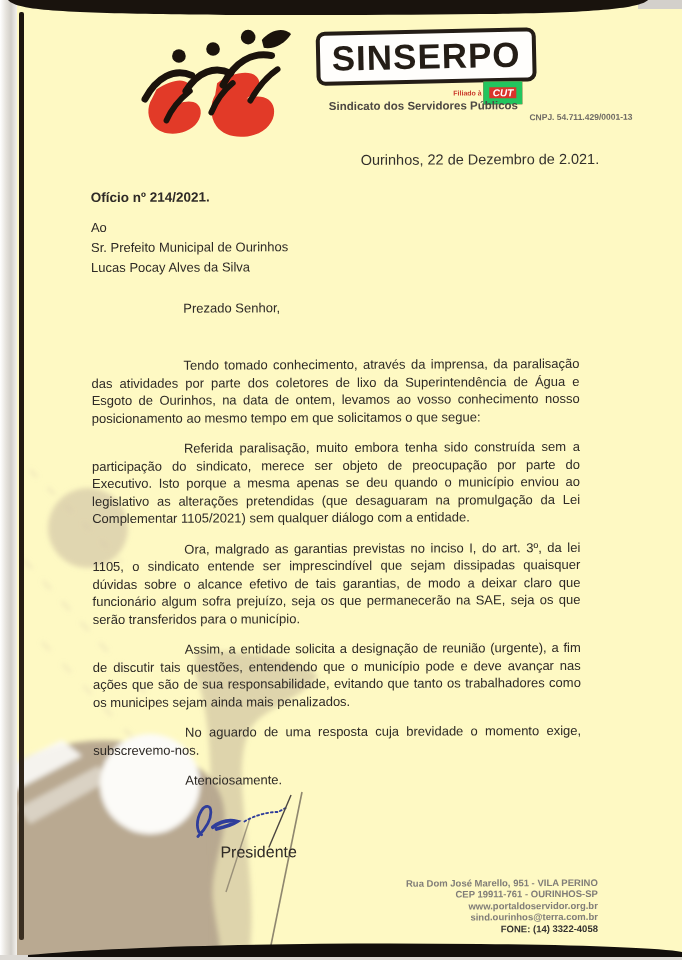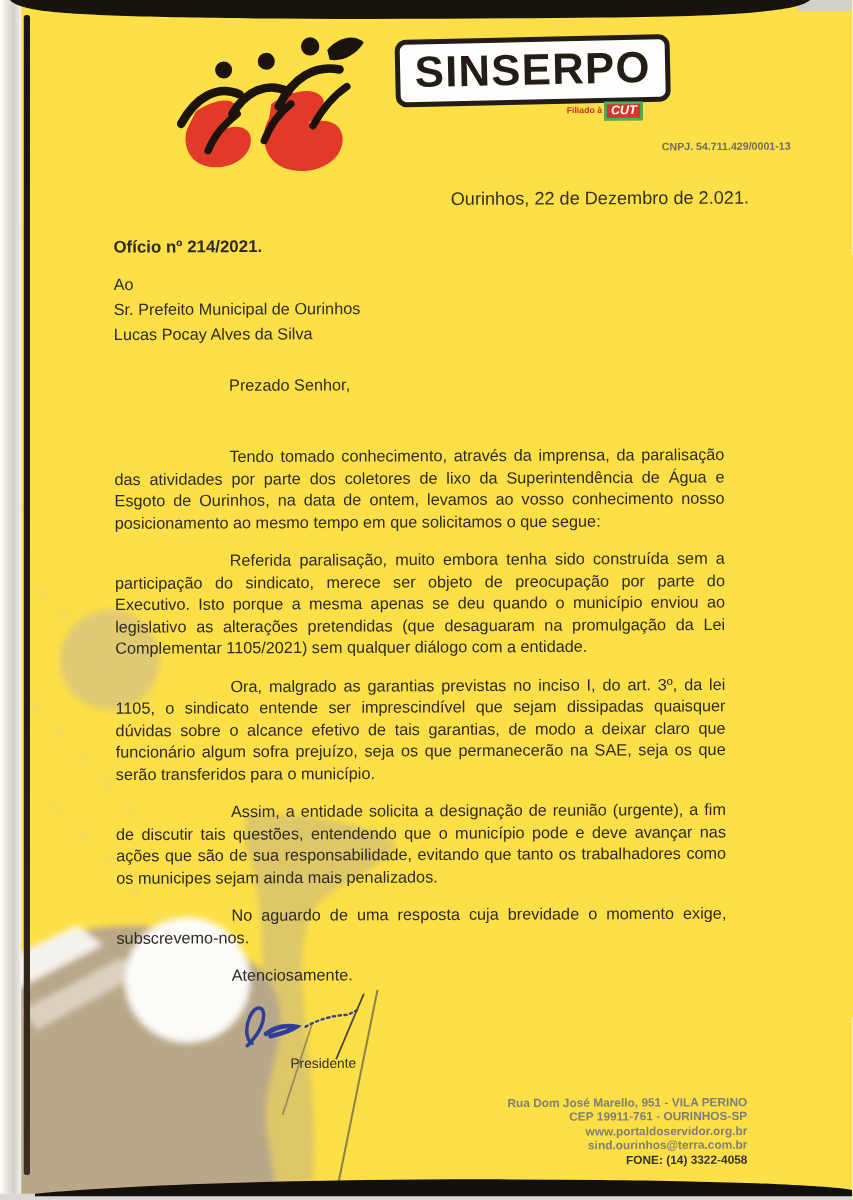--- a/index.html
+++ b/index.html
@@ -1,18 +1,18 @@
 <!DOCTYPE html>
 <html><head>
 <meta charset="utf-8">
 <style>
   html,body{margin:0;padding:0;background:#ffffff;}
   .page{
     position:relative;width:682px;height:960px;overflow:hidden;
-    background:#fde047;
+    background:#fef9c3;
     font-family:"Liberation Sans", sans-serif;
     color:#2c2824;
   }
   
   .bed-left{position:absolute;left:0;top:0;bottom:0;width:17px;
     background:linear-gradient(90deg,#ffffff 0%,#e6e3dd 35%,#d2cfc9 65%,#f3f1ed 100%);}
   .edge-left-line{position:absolute;left:19px;top:12px;width:4.5px;height:928px;
     background:linear-gradient(#1c150f,#241b12 60%,#3a2f22);border-radius:2px;}
   .edge-top-svg,.edge-bottom-svg{position:absolute;left:0;}
   .edge-top-svg{top:0;}
@@ -22,38 +22,38 @@
   .brandbox{
     position:absolute;left:318px;top:30px;width:212px;height:46px;
     border:4px solid #241d16;border-radius:9px;background:#fffefc;
     display:flex;align-items:center;justify-content:center;
     transform:rotate(-1deg);
   }
   .brandbox span{font-size:35px;font-weight:bold;letter-spacing:1px;color:#241d16;}
   .cut{position:absolute;left:455px;top:82px;display:flex;align-items:center;gap:2px;}
   .cut .filiado{font-size:7px;font-weight:bold;color:#c9372a;}
   .cut .cutbox{font-size:10px;font-weight:bold;font-style:italic;color:#fff;
-    background:#d9342b;padding:0 3px;border:2px solid #22c55e;}
+    background:#d9342b;padding:0 3px;border:6px solid #22c55e;}
   .org{position:absolute;left:316px;top:99px;width:218px;text-align:center;
     font-size:11.5px;line-height:14px;font-weight:bold;color:#4d4843;}
   .cnpj{position:absolute;left:531px;top:113px;font-size:8.5px;font-weight:bold;color:#6e6a64;}
   
   .tilt{position:absolute;left:0;top:0;width:682px;height:960px;transform:rotate(-0.25deg);}
   .date{position:absolute;left:362px;top:152px;font-size:14.5px;color:#33302c;}
   .letter{position:absolute;left:92px;top:188px;width:488px;font-size:13px;line-height:17.5px;color:#2e2a26;}
   .ref{font-weight:bold;font-size:13.5px;margin:0 0 11px;}
   .recipient div{line-height:20px;}
   .recipient{margin:0 0 22px;}
   .salutation{text-indent:92px;margin:0 0 40px;}
   .letter p{margin:0 0 13px;text-indent:92px;text-align:justify;}
   .closing{text-indent:92px;margin:0;}
   .sig{margin:4px 0 0 60px;width:210px;text-align:center;}
   .sig svg{display:block;margin:0 auto -6px auto;}
   .sig-name{font-size:13px;line-height:17px;}
-  .sig-title{font-size:11px;line-height:17px;}
+  .sig-title{font-size:16px;line-height:17px;}
   
   .footer{position:absolute;right:86px;top:878px;width:300px;text-align:right;
     font-size:9.5px;line-height:11.4px;font-weight:bold;color:#807d78;}
   .footer .phone{color:#343230;}
   .stains{position:absolute;left:0;top:0;}
 </style>
 </head>
 <body>
 
 <div class="page">
@@ -110,20 +110,21 @@
       <div class="brandbox">
         <span>SINSERPO</span>
       </div>
 
       <div class="cut">
         <span class="filiado">Filiado à</span>
         <span class="cutbox">CUT</span>
       </div>
 
       <div class="org">
+        <div>Sindicato dos Servidores Públicos</div>
       </div>
       <div class="cnpj">CNPJ. 54.711.429/0001-13</div>
     </div>
 
     <div class="date">Ourinhos, 22 de Dezembro de 2.021.</div>
 
     <div class="letter">
       <div class="ref">Ofício nº 214/2021.</div>
       <div class="recipient">
         <div>Ao</div>

